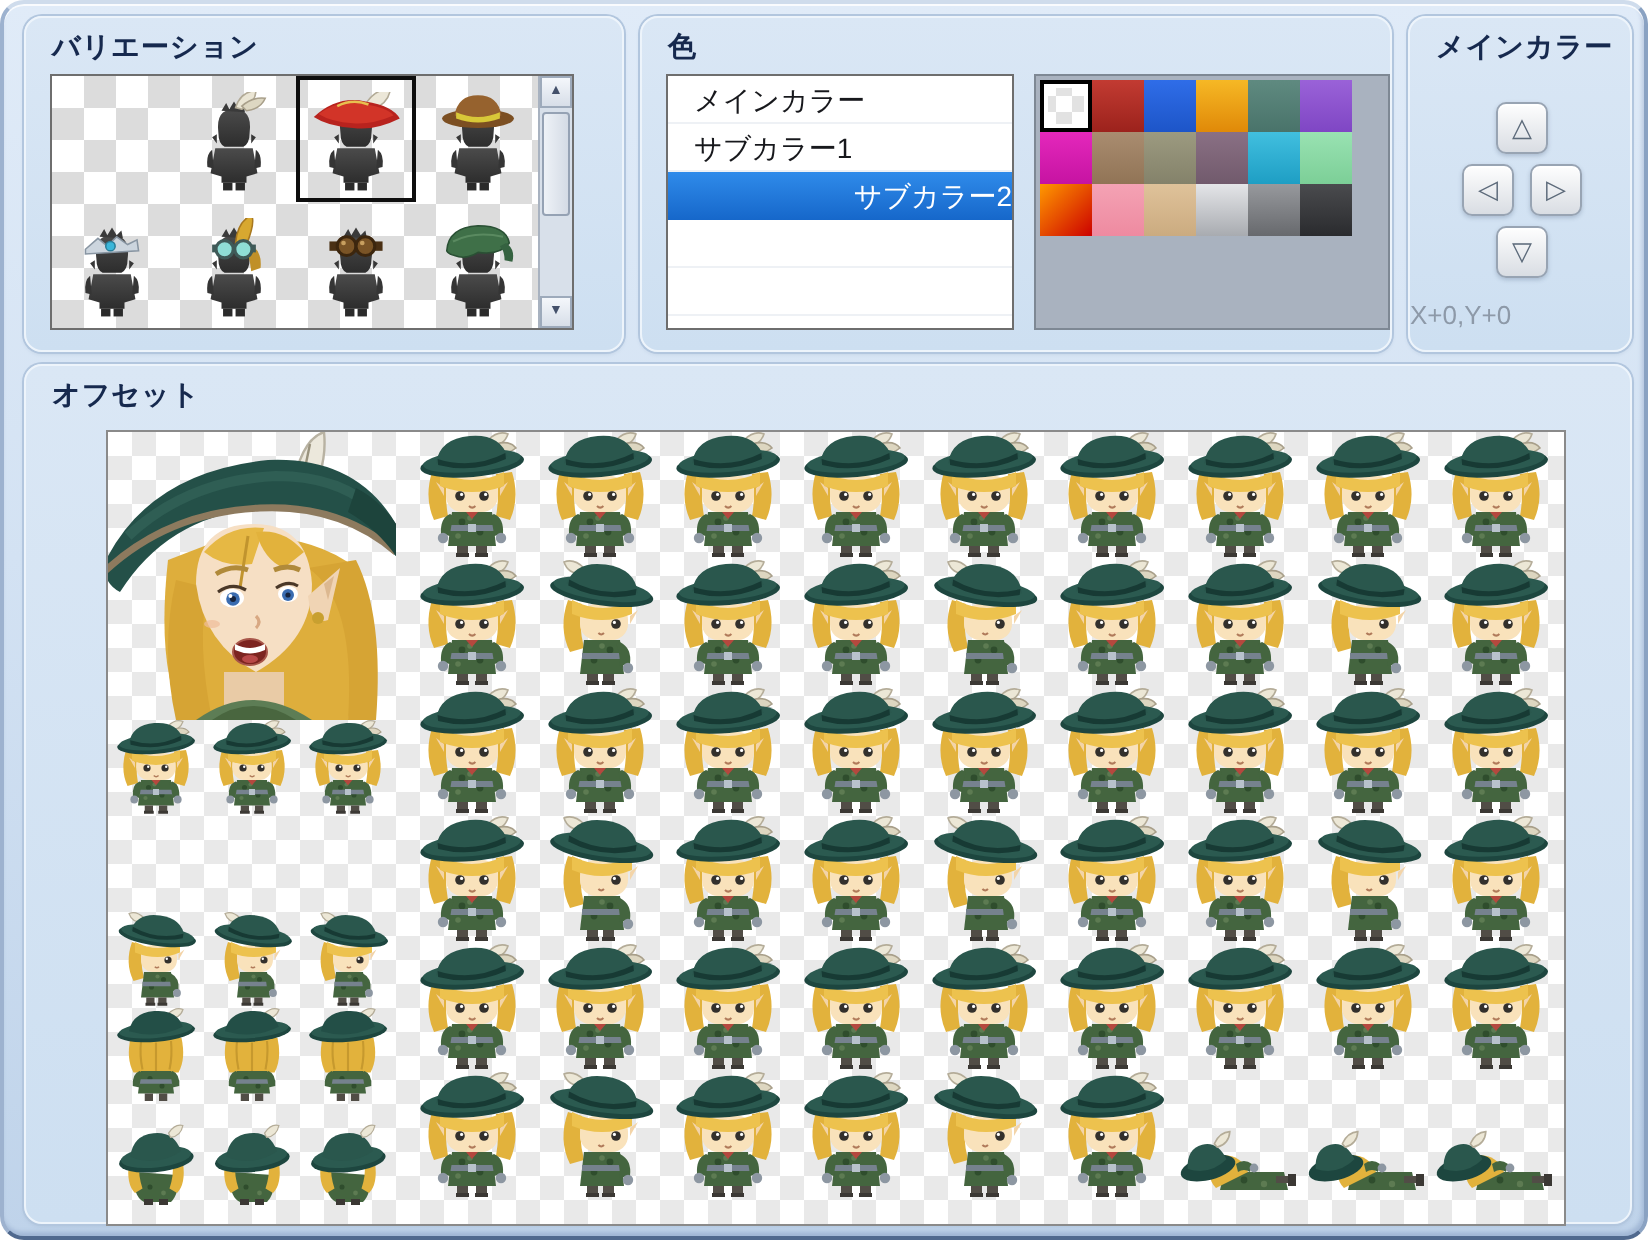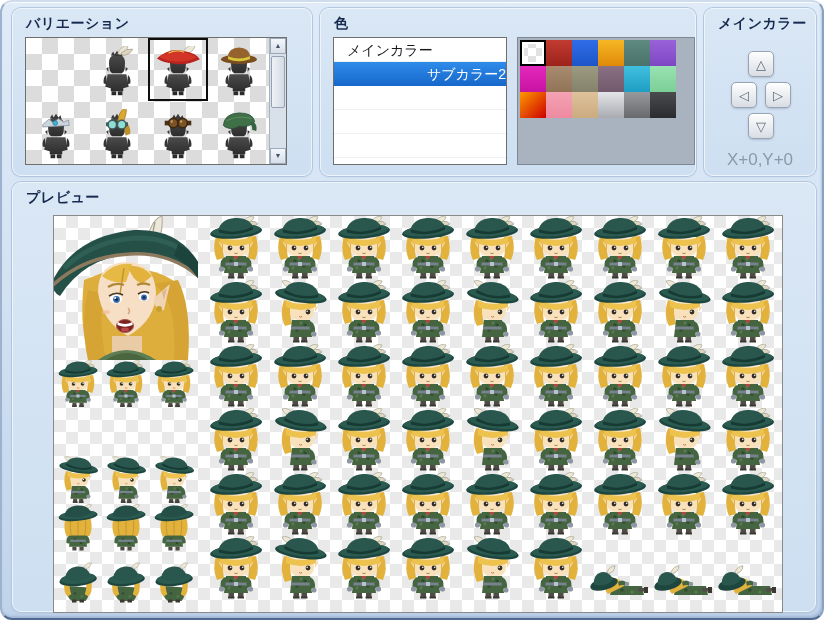--- a/index.html
+++ b/index.html
@@ -42,21 +42,21 @@
   .swatch.selected{box-shadow:inset 0 0 0 2px #000,inset 0 0 0 4px #fff;}
   
   #offset-panel{left:702px;top:6px;width:112px;height:168px;}
   .off-btn{position:absolute;width:26px;height:26px;border-radius:5px;background:linear-gradient(180deg,#fefefe,#d9dde3);
     border:1px solid #98a4b3;box-shadow:0 1px 2px rgba(80,100,130,.3),inset 0 1px 0 #fff;
     display:flex;align-items:center;justify-content:center;color:#5c6a7a;font-size:13px;box-sizing:border-box;cursor:default;}
   .off-btn.up{left:43px;top:42px;}
   .off-btn.left{left:26px;top:73px;}
   .off-btn.right{left:60px;top:73px;}
   .off-btn.down{left:43px;top:104px;}
-  .off-value{position:absolute;top:141px;width:100%;text-align:center;color:#8d99a8;font-size:17px;}
+  .off-value{position:absolute;top:141px;width:100%;color:#8d99a8;font-size:13px;}
   
   #preview-panel{left:10px;top:180px;width:804px;height:430px;}
   .pv-canvas{position:absolute;left:40px;top:32px;width:728px;height:396px;border:1px solid #8a8a8a;box-sizing:content-box;overflow:hidden;}
   .pv-face{position:absolute;left:0;top:0;width:144px;height:144px;}
   .walk-grid{position:absolute;left:0;top:144px;display:grid;grid-template-columns:repeat(3,48px);grid-auto-rows:48px;}
   .extra-row{position:absolute;left:0;top:340px;display:grid;grid-template-columns:repeat(3,48px);}
   .sv-grid{position:absolute;left:150px;top:0;display:grid;grid-template-columns:repeat(9,64px);grid-auto-rows:64px;}
   .sprite{display:block;}
 </style>
 </head>
@@ -334,20 +334,21 @@
           <div class="scroll-thumb"></div>
           <div class="scroll-btn down">▼</div>
         </div>
       </div>
     </div>
 
     <div class="panel" id="color-panel">
       <div class="panel-title">色</div>
       <div class="color-listbox">
           <div class="color-row">メインカラー</div>
+          <div class="color-row">サブカラー1</div>
           <div class="color-row selected">サブカラー2</div>
         </div>
       <div class="palette">
         <div class="palette-grid">
             <div class="swatch selected checker8"></div>
             <div class="swatch" style="background: linear-gradient(rgb(194, 59, 50) 0%, rgb(156, 34, 28) 100%);"></div>
             <div class="swatch" style="background: linear-gradient(rgb(47, 109, 232) 0%, rgb(29, 85, 200) 100%);"></div>
             <div class="swatch" style="background: linear-gradient(rgb(246, 184, 37) 0%, rgb(224, 137, 8) 100%);"></div>
             <div class="swatch" style="background: linear-gradient(rgb(95, 138, 128) 0%, rgb(73, 115, 106) 100%);"></div>
             <div class="swatch" style="background: linear-gradient(rgb(154, 98, 216) 0%, rgb(127, 70, 196) 100%);"></div>
@@ -380,21 +381,21 @@
             <span>▷</span>
           </div>
           <div class="off-btn down">
             <span>▽</span>
           </div>
         </div>
       <div class="off-value">X+0,Y+0</div>
     </div>
 
     <div class="panel" id="preview-panel">
-      <div class="panel-title">プレビュー</div>
+      <div class="panel-title">オフセット</div>
       <div class="pv-canvas checker12">
         <svg class="pv-face" viewBox="0 0 144 144">
             <use href="#s-face"></use>
           </svg>
         <div class="walk-grid">
             <svg class="sprite" width="48" height="48" viewBox="0 0 64 64">
               <use href="#s-front"></use>
             </svg>
             <svg class="sprite" width="48" height="48" viewBox="0 0 64 64">
               <use href="#s-front"></use>

